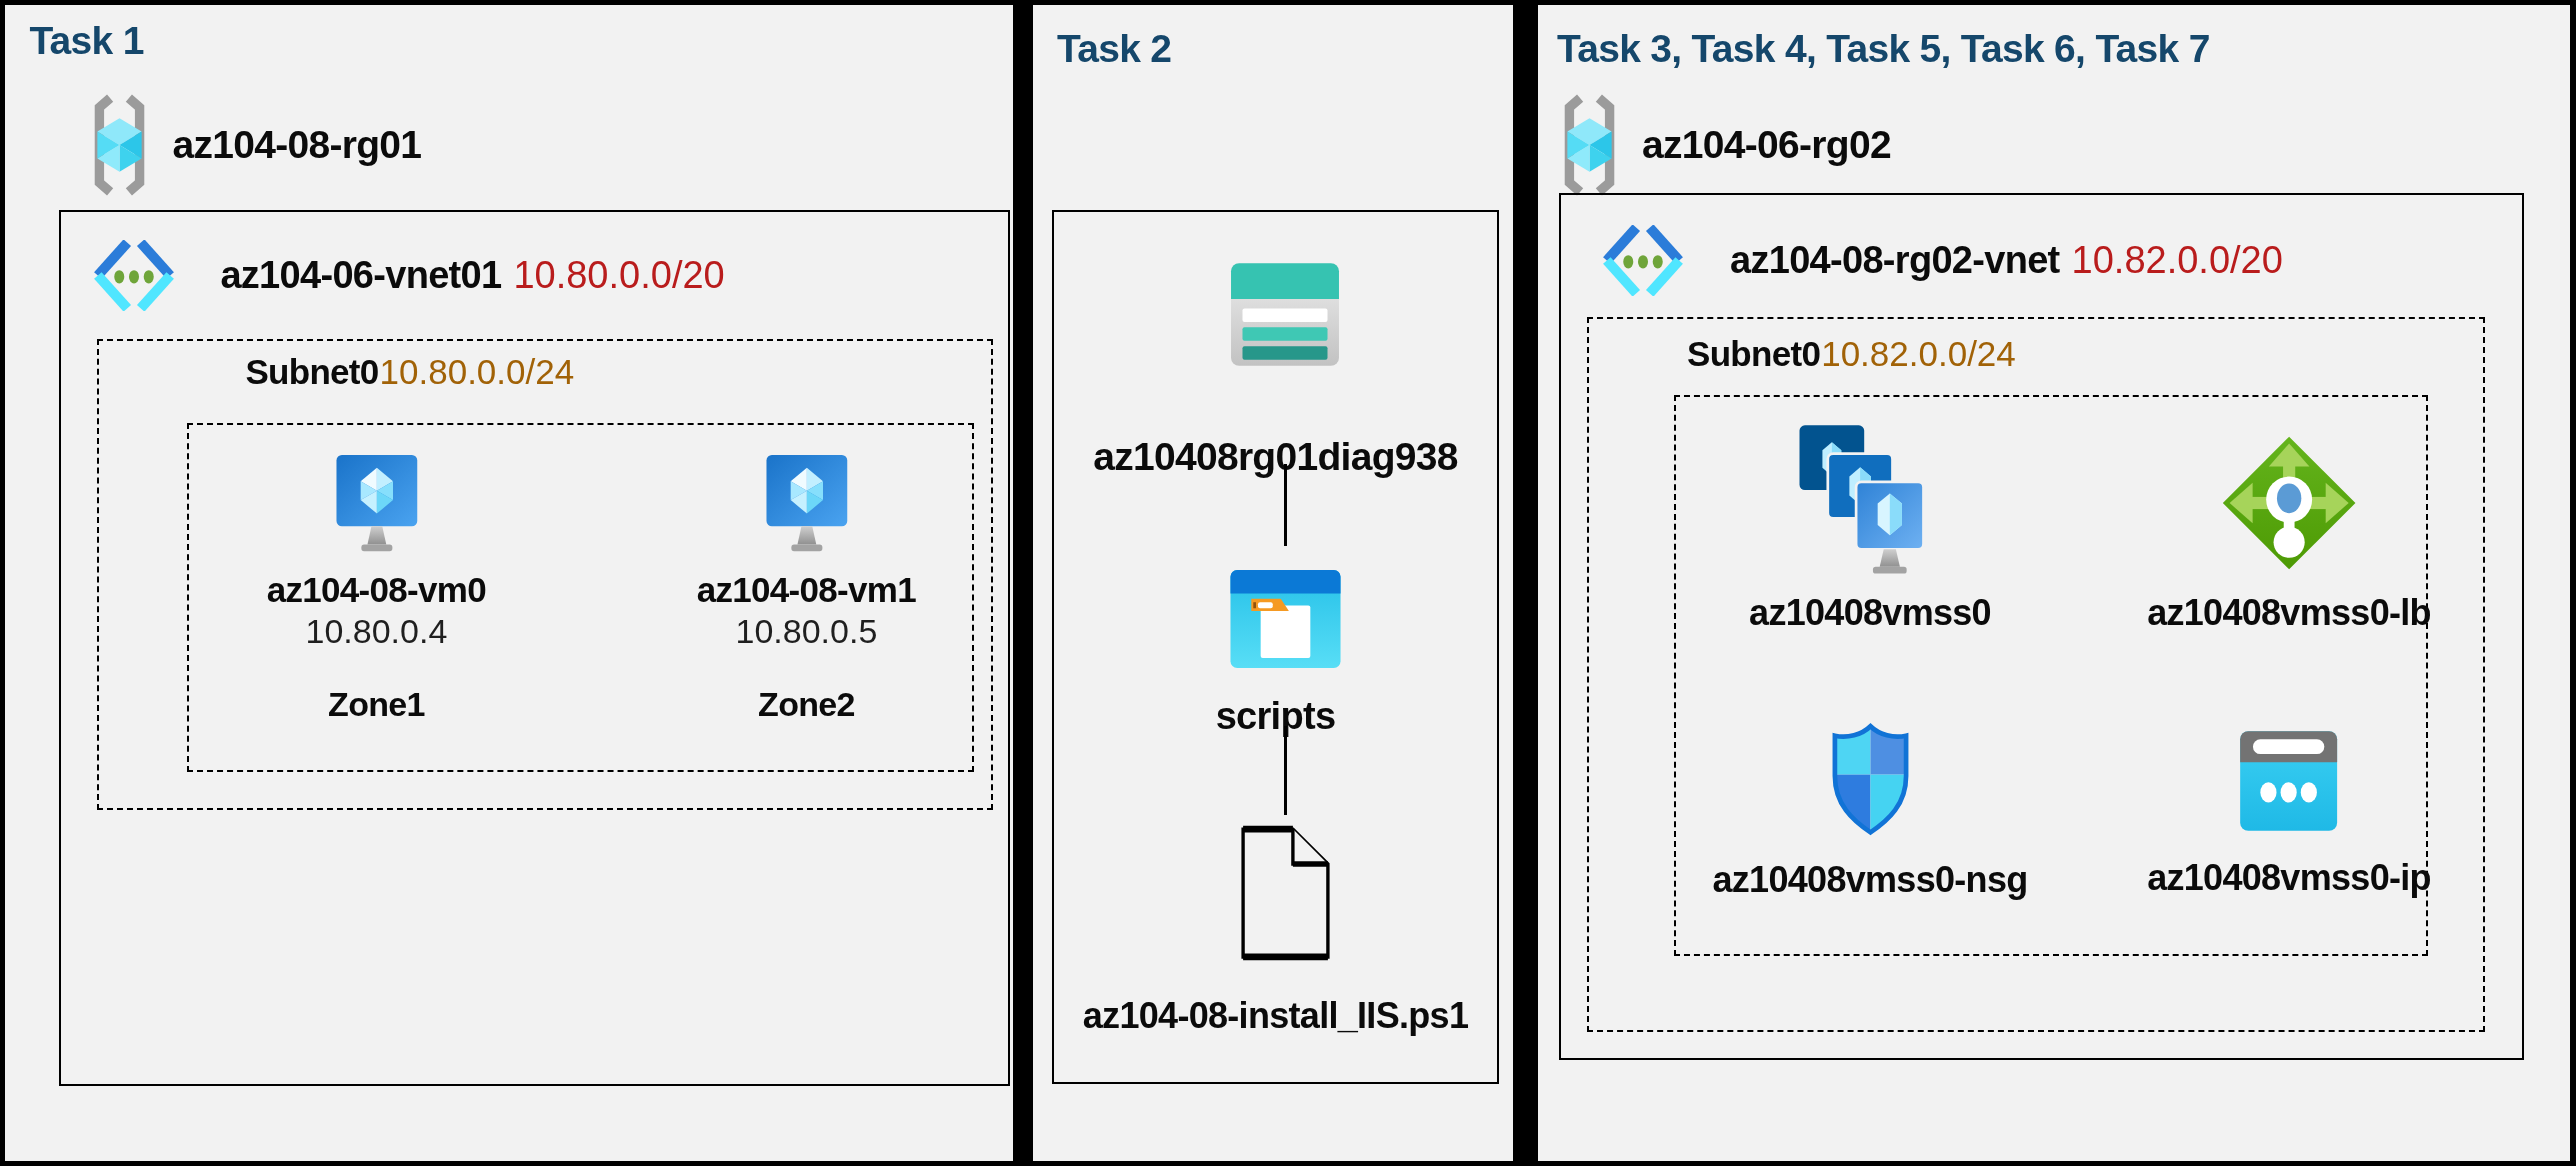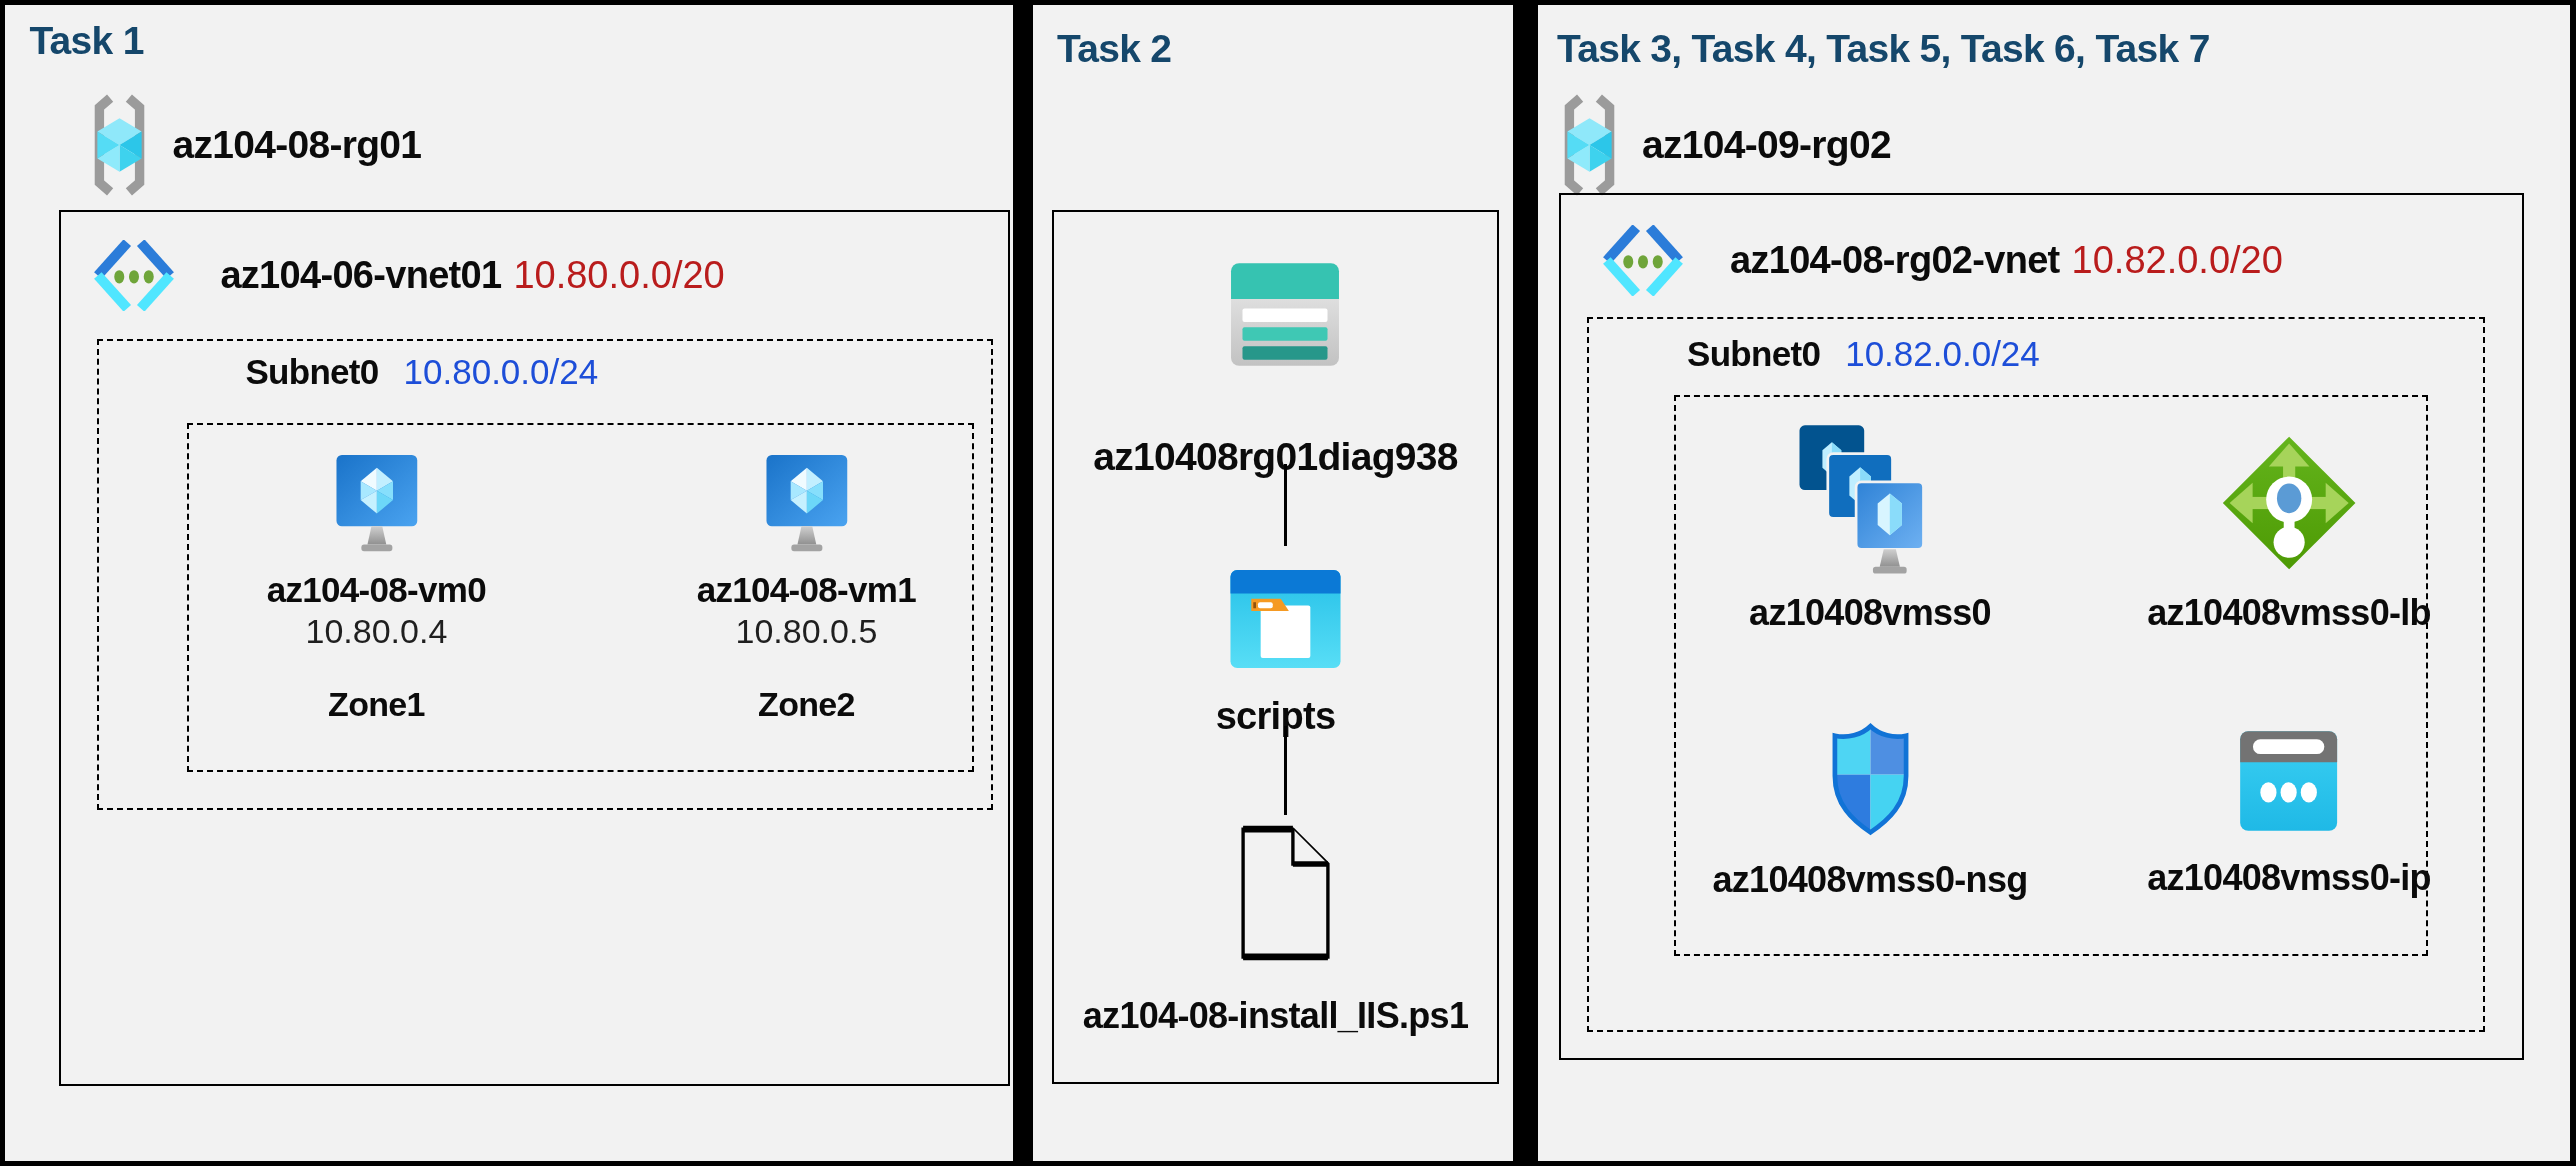--- a/index.html
+++ b/index.html
@@ -12,21 +12,21 @@
   .tasktitle{position:absolute;font-size:39px;font-weight:700;color:#15476b;
              letter-spacing:-0.7px;white-space:nowrap;}
   .box{position:absolute;border:2.7px solid #000;}
   .dash{position:absolute;border:2.7px dashed #000;}
   .rglabel{position:absolute;font-size:39px;font-weight:700;letter-spacing:-0.7px;white-space:nowrap;}
   .vnetlabel{position:absolute;font-size:38px;white-space:nowrap;}
   .vnetlabel .b{font-weight:700;letter-spacing:-0.7px;}
   .vnetlabel .r{font-weight:400;color:#b91c1c;margin-left:12px;}
   .subnetlabel{position:absolute;font-size:35px;white-space:nowrap;}
   .subnetlabel .b{font-weight:700;letter-spacing:-0.7px;}
-  .subnetlabel .r{font-weight:400;color:#1d4ed8;margin-left:25px;}
+  .subnetlabel .r{font-weight:400;color:#a16207;margin-left:1px;}
   .icon{position:absolute;}
   .vmcell{position:absolute;transform:translateX(-50%);text-align:center;white-space:nowrap;}
   .vmname{font-size:35px;font-weight:700;letter-spacing:-0.7px;margin-top:9.4px;}
   .vmip{font-size:34px;font-weight:400;color:#1f1f1f;margin-top:2.7px;}
   .vmzone{font-size:34px;font-weight:700;letter-spacing:-0.7px;margin-top:34px;}
   .chainlabel{position:absolute;left:0;width:443px;text-align:center;font-weight:700;
               letter-spacing:-0.7px;white-space:nowrap;margin-top:20px;}
   .connector{position:absolute;width:2.7px;background:#000;}
   .rescell{position:absolute;transform:translateX(-50%);text-align:center;white-space:nowrap;}
   .reslabel2{display:block;font-size:36px;font-weight:700;letter-spacing:-0.7px;}
@@ -176,21 +176,21 @@
 
     <svg class="icon" style="left:17.5px;top:89px;" width="67" height="102" viewBox="0 0 100 152">
       <path d="M36,6 L20,20 L20,132 L36,146" fill="none" stroke="#9b9b9b" stroke-width="14"></path>
       <path d="M64,6 L80,20 L80,132 L64,146" fill="none" stroke="#9b9b9b" stroke-width="14"></path>
       <polygon points="50,36 83,56 50,76 17,56" fill="#8fe8fa"></polygon>
       <polygon points="83,56 83,96 50,76" fill="#2cc6e9"></polygon>
       <polygon points="50,76 83,96 50,116" fill="#3ed2ee"></polygon>
       <polygon points="17,96 50,76 50,116" fill="#8feafb"></polygon>
       <polygon points="17,56 50,76 17,96" fill="#55dcf5"></polygon>
     </svg>
-    <div class="rglabel" style="left:104px;top:89px;height:102px;line-height:102px;">az104-09-rg02</div>
+    <div class="rglabel" style="left:104px;top:89px;height:102px;line-height:102px;">az104-06-rg02</div>
 
     <div class="box" id="box3" style="left:21px;top:188px;width:961px;height:863px;">
 
       <svg class="icon" style="left:40px;top:30px;" width="84" height="71" viewBox="0 0 124 106">
         <path d="M52,4 L8,53" stroke="#2b7cd9" stroke-width="15" fill="none"></path>
         <path d="M8,53 L52,102" stroke="#50e6ff" stroke-width="15" fill="none"></path>
         <path d="M72,4 L116,53" stroke="#2b7cd9" stroke-width="15" fill="none"></path>
         <path d="M116,53 L72,102" stroke="#50e6ff" stroke-width="15" fill="none"></path>
         <ellipse cx="40" cy="55" rx="7.5" ry="10" fill="#6fa53a"></ellipse>
         <ellipse cx="62" cy="55" rx="7.5" ry="10" fill="#6fa53a"></ellipse>

